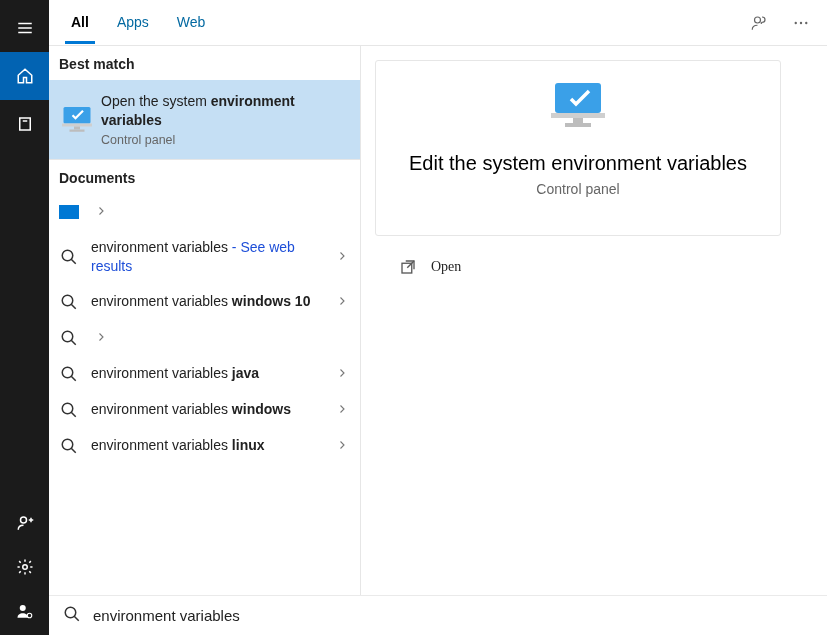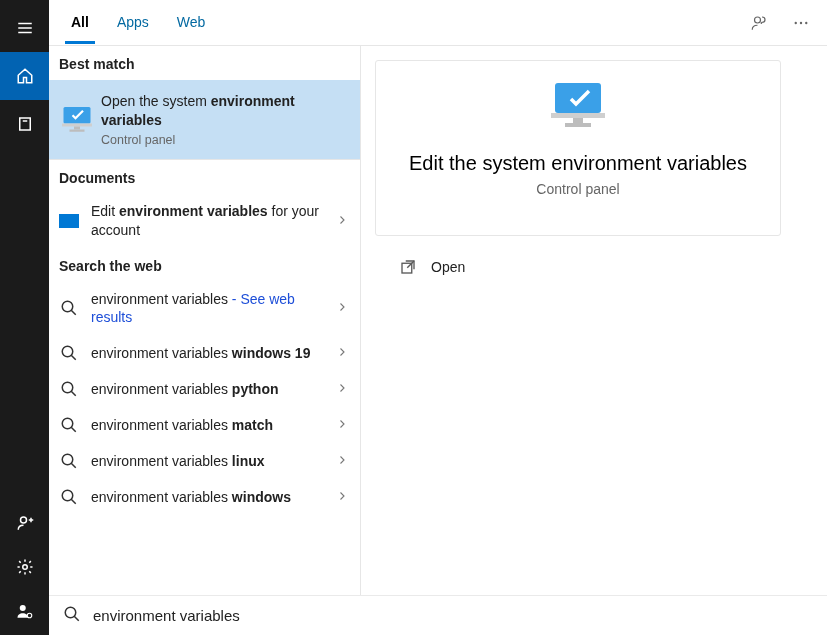--- a/index.html
+++ b/index.html
@@ -45,21 +45,21 @@
 
     .scrollarea { overflow-y: auto; }
 
     
     .rightpanel { flex: 1; padding: 14px 4px 0 0; }
     .detailcard { background: #fff; border: 1px solid #e6e6e6; border-radius: 3px; width: 406px; height: 176px; display:flex; flex-direction:column; align-items:center; padding-top: 18px; }
     .detailcard .bigicon { margin-bottom: 10px; }
     .detailcard .bigtitle { font-size: 20px; font-weight: 400; color: #000; margin-top: 4px; }
     .detailcard .bigsub { font-size: 14px; color: #666; margin-top: 6px; }
     .actions { margin-top: 18px; }
-    .actionrow { display:flex; align-items:center; gap: 14px; padding: 4px 6px 4px 24px; color: #222; }
+    .actionrow { display:flex; align-items:center; gap: 14px; padding: 4px 6px 4px 24px; color: #222; font-family: Liberation Serif, serif; }
     .actionrow .aico { width: 18px; height: 18px; display:flex; align-items:center; justify-content:center; color: #5a5a5a; }
 
     
     .searchbar { height: 40px; border-top: 1px solid #eaeaea; display:flex; align-items:center; padding: 0 0 0 14px; background: #fff; }
     .searchbar .sico { color: #333; margin-right: 12px; }
     .searchbar input { border: none; outline: none; font-size: 15px; flex: 1; color: #222; padding: 4px 0; background: transparent; }
 
     
     .chev svg { width: 12px; height: 12px; }
 
@@ -165,33 +165,27 @@
           </div>
         </div>
 
         <div class="section-header">Documents</div>
         <div class="result">
           <div class="thumb small blue-rect">
             <svg viewBox="0 0 20 14">
                 <rect x="0" y="0" width="20" height="14" fill="#0078d4"></rect>
               </svg>
           </div>
-          <div class="text">
-            <div class="title">
-              <span>Edit </span><span class="bold">environment variables</span><span> for your account</span>
-            </div>
-          </div>
           <div class="chev">
             <svg viewBox="0 0 24 24" fill="none" stroke="#777" stroke-width="2.2">
                 <polyline points="9 5 16 12 9 19"></polyline>
               </svg>
           </div>
         </div>
 
-        <div class="section-header">Search the web</div>
         <div id="web-host" class="scrollarea">
             <div class="result">
               <div class="thumb small">
                 <svg width="18" height="18" viewBox="0 0 24 24" fill="none" stroke="#333" stroke-width="2">
                   <circle cx="10" cy="10" r="7"></circle>
                   <line x1="21" y1="21" x2="15" y2="15"></line>
                 </svg>
               </div>
               <div class="text">
                 <div class="title"><span>environment variables</span><span class="hint"> - See web results</span></div>
@@ -201,77 +195,74 @@
                 </svg></div>
             </div>
             <div class="result">
               <div class="thumb small">
                 <svg width="18" height="18" viewBox="0 0 24 24" fill="none" stroke="#333" stroke-width="2">
                   <circle cx="10" cy="10" r="7"></circle>
                   <line x1="21" y1="21" x2="15" y2="15"></line>
                 </svg>
               </div>
               <div class="text">
-                <div class="title"><span>environment variables </span><span class="bold">windows 19</span></div>
-              </div>
-              <div class="chev"><svg viewBox="0 0 24 24" fill="none" stroke="#777" stroke-width="2.2">
-                  <polyline points="9 5 16 12 9 19"></polyline>
-                </svg></div>
-            </div>
-            <div class="result">
-              <div class="thumb small">
-                <svg width="18" height="18" viewBox="0 0 24 24" fill="none" stroke="#333" stroke-width="2">
-                  <circle cx="10" cy="10" r="7"></circle>
-                  <line x1="21" y1="21" x2="15" y2="15"></line>
-                </svg>
-              </div>
-              <div class="text">
-                <div class="title"><span>environment variables </span><span class="bold">python</span></div>
-              </div>
-              <div class="chev"><svg viewBox="0 0 24 24" fill="none" stroke="#777" stroke-width="2.2">
-                  <polyline points="9 5 16 12 9 19"></polyline>
-                </svg></div>
-            </div>
-            <div class="result">
-              <div class="thumb small">
-                <svg width="18" height="18" viewBox="0 0 24 24" fill="none" stroke="#333" stroke-width="2">
-                  <circle cx="10" cy="10" r="7"></circle>
-                  <line x1="21" y1="21" x2="15" y2="15"></line>
-                </svg>
-              </div>
-              <div class="text">
-                <div class="title"><span>environment variables </span><span class="bold">match</span></div>
+                <div class="title"><span>environment variables </span><span class="bold">windows 10</span></div>
+              </div>
+              <div class="chev"><svg viewBox="0 0 24 24" fill="none" stroke="#777" stroke-width="2.2">
+                  <polyline points="9 5 16 12 9 19"></polyline>
+                </svg></div>
+            </div>
+            <div class="result">
+              <div class="thumb small">
+                <svg width="18" height="18" viewBox="0 0 24 24" fill="none" stroke="#333" stroke-width="2">
+                  <circle cx="10" cy="10" r="7"></circle>
+                  <line x1="21" y1="21" x2="15" y2="15"></line>
+                </svg>
+              </div>
+              <div class="chev"><svg viewBox="0 0 24 24" fill="none" stroke="#777" stroke-width="2.2">
+                  <polyline points="9 5 16 12 9 19"></polyline>
+                </svg></div>
+            </div>
+            <div class="result">
+              <div class="thumb small">
+                <svg width="18" height="18" viewBox="0 0 24 24" fill="none" stroke="#333" stroke-width="2">
+                  <circle cx="10" cy="10" r="7"></circle>
+                  <line x1="21" y1="21" x2="15" y2="15"></line>
+                </svg>
+              </div>
+              <div class="text">
+                <div class="title"><span>environment variables </span><span class="bold">java</span></div>
+              </div>
+              <div class="chev"><svg viewBox="0 0 24 24" fill="none" stroke="#777" stroke-width="2.2">
+                  <polyline points="9 5 16 12 9 19"></polyline>
+                </svg></div>
+            </div>
+            <div class="result">
+              <div class="thumb small">
+                <svg width="18" height="18" viewBox="0 0 24 24" fill="none" stroke="#333" stroke-width="2">
+                  <circle cx="10" cy="10" r="7"></circle>
+                  <line x1="21" y1="21" x2="15" y2="15"></line>
+                </svg>
+              </div>
+              <div class="text">
+                <div class="title"><span>environment variables </span><span class="bold">windows</span></div>
               </div>
               <div class="chev"><svg viewBox="0 0 24 24" fill="none" stroke="#777" stroke-width="2.2">
                   <polyline points="9 5 16 12 9 19"></polyline>
                 </svg></div>
             </div>
             <div class="result">
               <div class="thumb small">
                 <svg width="18" height="18" viewBox="0 0 24 24" fill="none" stroke="#333" stroke-width="2">
                   <circle cx="10" cy="10" r="7"></circle>
                   <line x1="21" y1="21" x2="15" y2="15"></line>
                 </svg>
               </div>
               <div class="text">
                 <div class="title"><span>environment variables </span><span class="bold">linux</span></div>
-              </div>
-              <div class="chev"><svg viewBox="0 0 24 24" fill="none" stroke="#777" stroke-width="2.2">
-                  <polyline points="9 5 16 12 9 19"></polyline>
-                </svg></div>
-            </div>
-            <div class="result">
-              <div class="thumb small">
-                <svg width="18" height="18" viewBox="0 0 24 24" fill="none" stroke="#333" stroke-width="2">
-                  <circle cx="10" cy="10" r="7"></circle>
-                  <line x1="21" y1="21" x2="15" y2="15"></line>
-                </svg>
-              </div>
-              <div class="text">
-                <div class="title"><span>environment variables </span><span class="bold">windows</span></div>
               </div>
               <div class="chev"><svg viewBox="0 0 24 24" fill="none" stroke="#777" stroke-width="2.2">
                   <polyline points="9 5 16 12 9 19"></polyline>
                 </svg></div>
             </div>
           </div>
       </div>
 
       <div class="rightpanel">
         <div class="detailcard">

